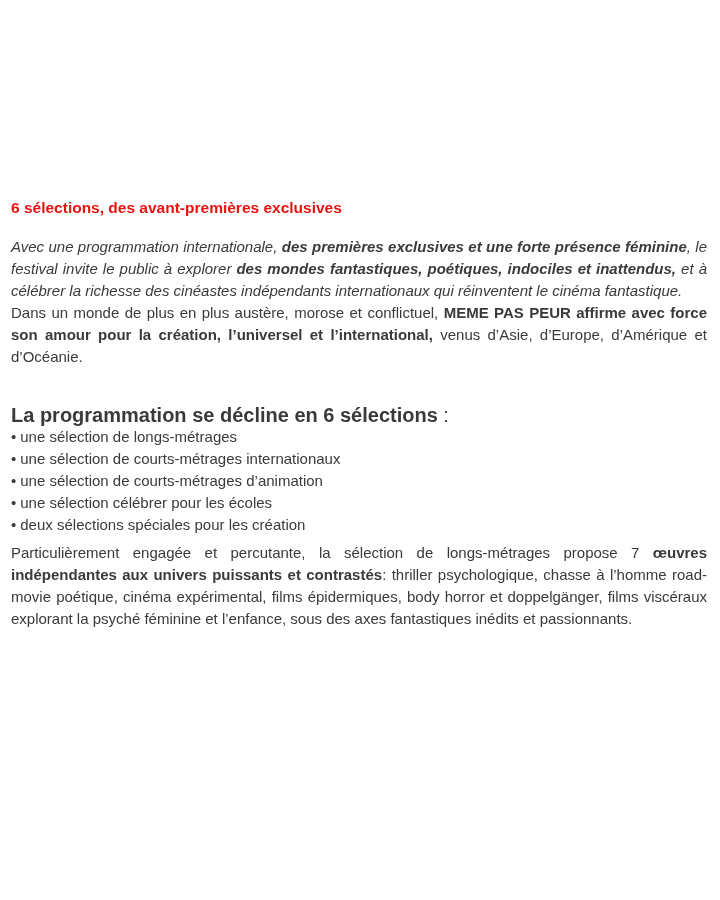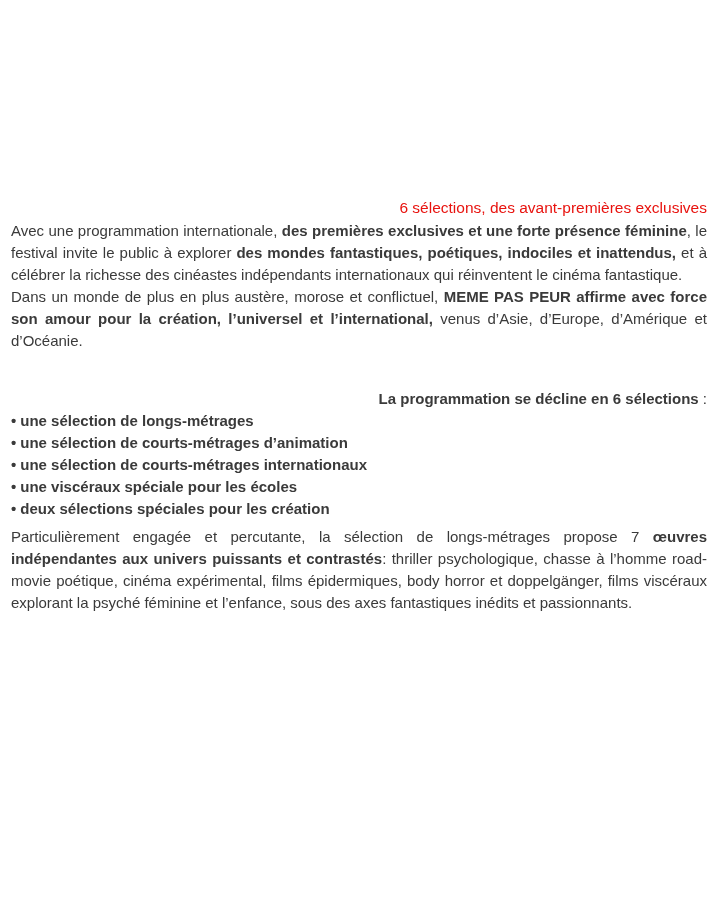--- a/index.html
+++ b/index.html
@@ -17,45 +17,44 @@
     overflow: hidden;
   }
   .page {
     width: 720px;
     height: 900px;
     padding: 200px 13px 0 11px;
   }
   .section-heading {
     color: var(--accent-red);
     font-size: 15.5px;
-    font-weight: normal;
+    font-weight: bold;
     line-height: 16px;
-    text-align: right;
+    text-align: left;
   }
   .para {
     font-size: 15px;
     line-height: 22px;
     text-align: justify;
   }
-  .para-intro        { margin-top: 4px; }
+  .para-intro        { margin-top: 20px; font-style: italic; }
   .para-meme         { }
   .selections-block  { margin-top: 36px; }
   .para-longs        { margin-top: 6px; }
   .b { font-weight: bold; }
   .selections-heading {
-    font-size: 15px;
+    font-size: 20px;
     line-height: 22px;
-    text-align: right;
+    text-align: left;
   }
   .selections-list {
     list-style: none;
     font-size: 15px;
     line-height: 22px;
     text-align: left;
-    font-weight: bold;
   }
   .selections-list li .bullet {
     display: inline-block;
     margin-right: 4px;
   }
 </style>
 </head>
 <body>
 
 <div class="page">
@@ -64,22 +63,22 @@
 
   <p class="para para-intro"><span>Avec une programmation internationale, </span><span class="b">des premières exclusives et une forte présence féminine</span><span>, le festival invite le public à explorer </span><span class="b">des mondes fantastiques, poétiques, indociles et inattendus,</span><span> et à célébrer la richesse des cinéastes indépendants internationaux qui réinventent le cinéma fantastique.</span></p>
 
   <p class="para para-meme"><span>Dans un monde de plus en plus austère, morose et conflictuel, </span><span class="b">MEME PAS PEUR affirme avec force son amour pour la création, l’universel et l’international,</span><span> venus d’Asie, d’Europe, d’Amérique et d’Océanie.</span></p>
 
   <div class="selections-block">
     <div class="selections-heading"><span class="b">La programmation se décline en 6 sélections</span><span> :</span></div>
 
     <ul class="selections-list">
       <li><span class="bullet">•</span><span>une sélection de longs-métrages</span></li>
+      <li><span class="bullet">•</span><span>une sélection de courts-métrages internationaux</span></li>
       <li><span class="bullet">•</span><span>une sélection de courts-métrages d’animation</span></li>
-      <li><span class="bullet">•</span><span>une sélection de courts-métrages internationaux</span></li>
-      <li><span class="bullet">•</span><span>une viscéraux spéciale pour les écoles</span></li>
+      <li><span class="bullet">•</span><span>une sélection célébrer pour les écoles</span></li>
       <li><span class="bullet">•</span><span>deux sélections spéciales pour les création</span></li>
     </ul>
   </div>
 
   <p class="para para-longs"><span>Particulièrement engagée et percutante, la sélection de longs-métrages propose 7 </span><span class="b">œuvres indépendantes aux univers puissants et contrastés</span><span>: thriller psychologique, chasse à l’homme road-movie poétique, cinéma expérimental, films épidermiques, body horror et doppelgänger, films viscéraux explorant la psyché féminine et l’enfance, sous des axes fantastiques inédits et passionnants.</span></p>
 
 </div>
 
 </body></html>

